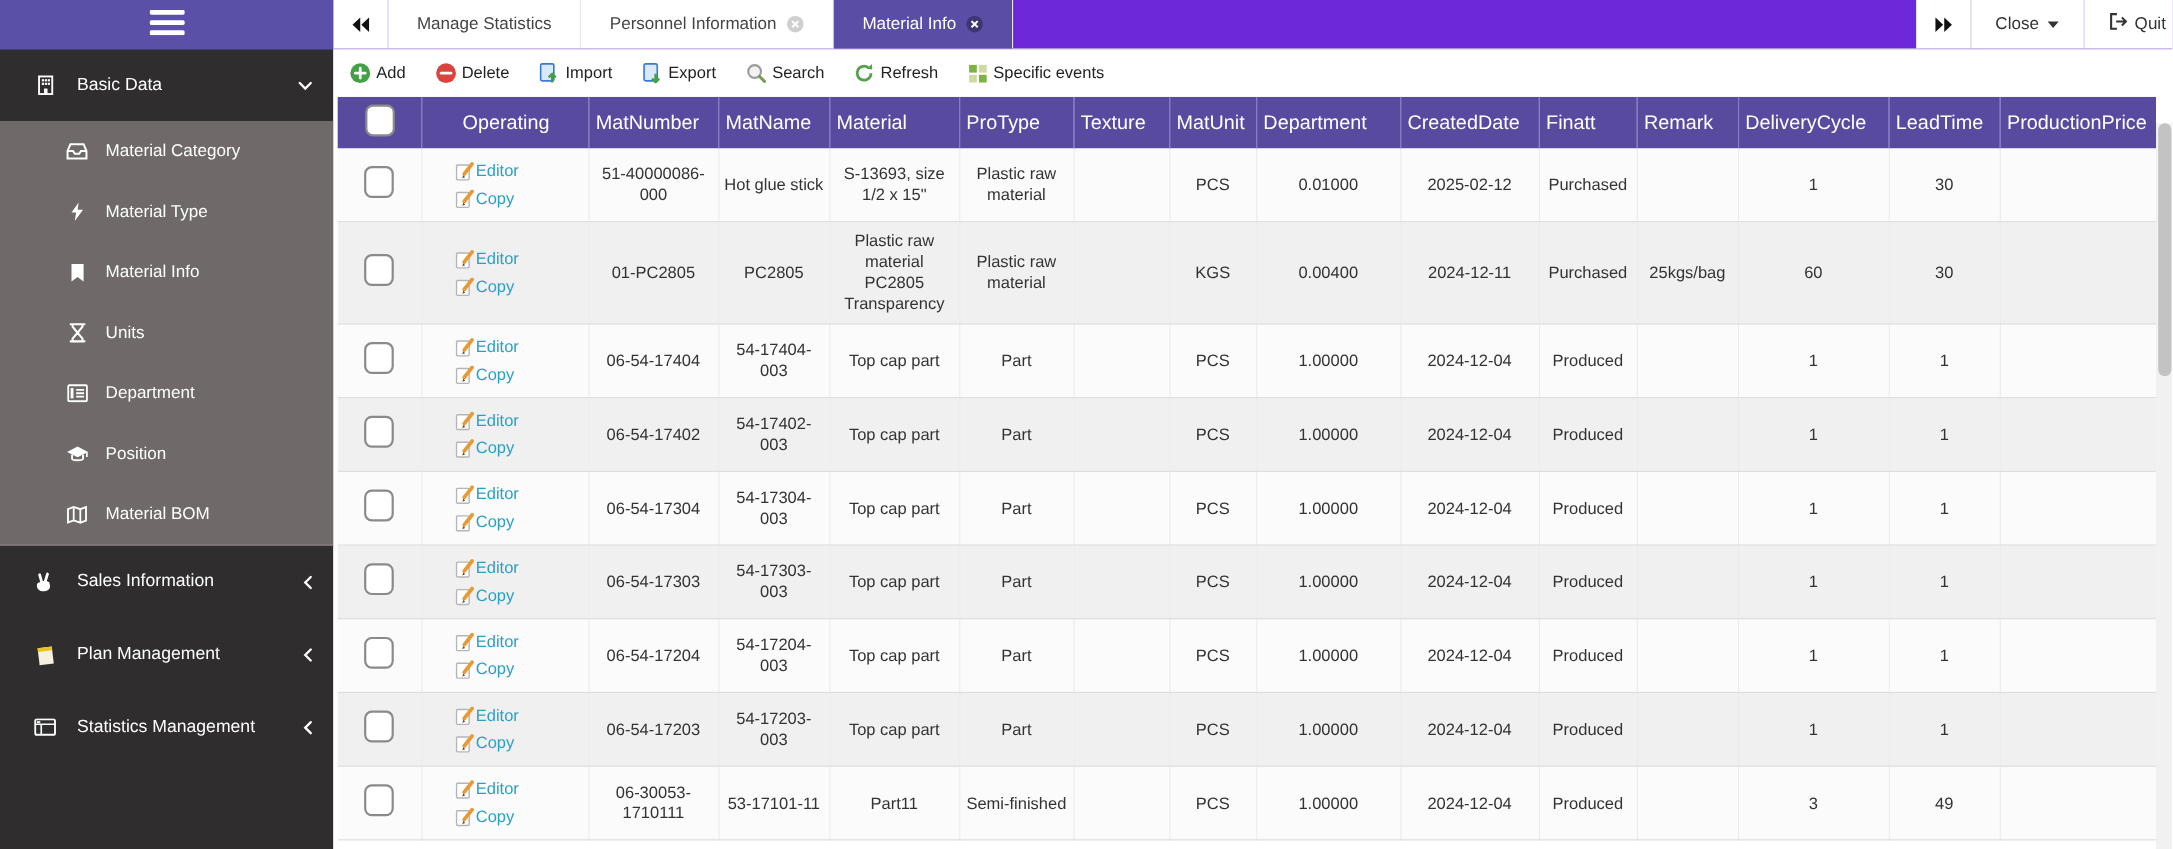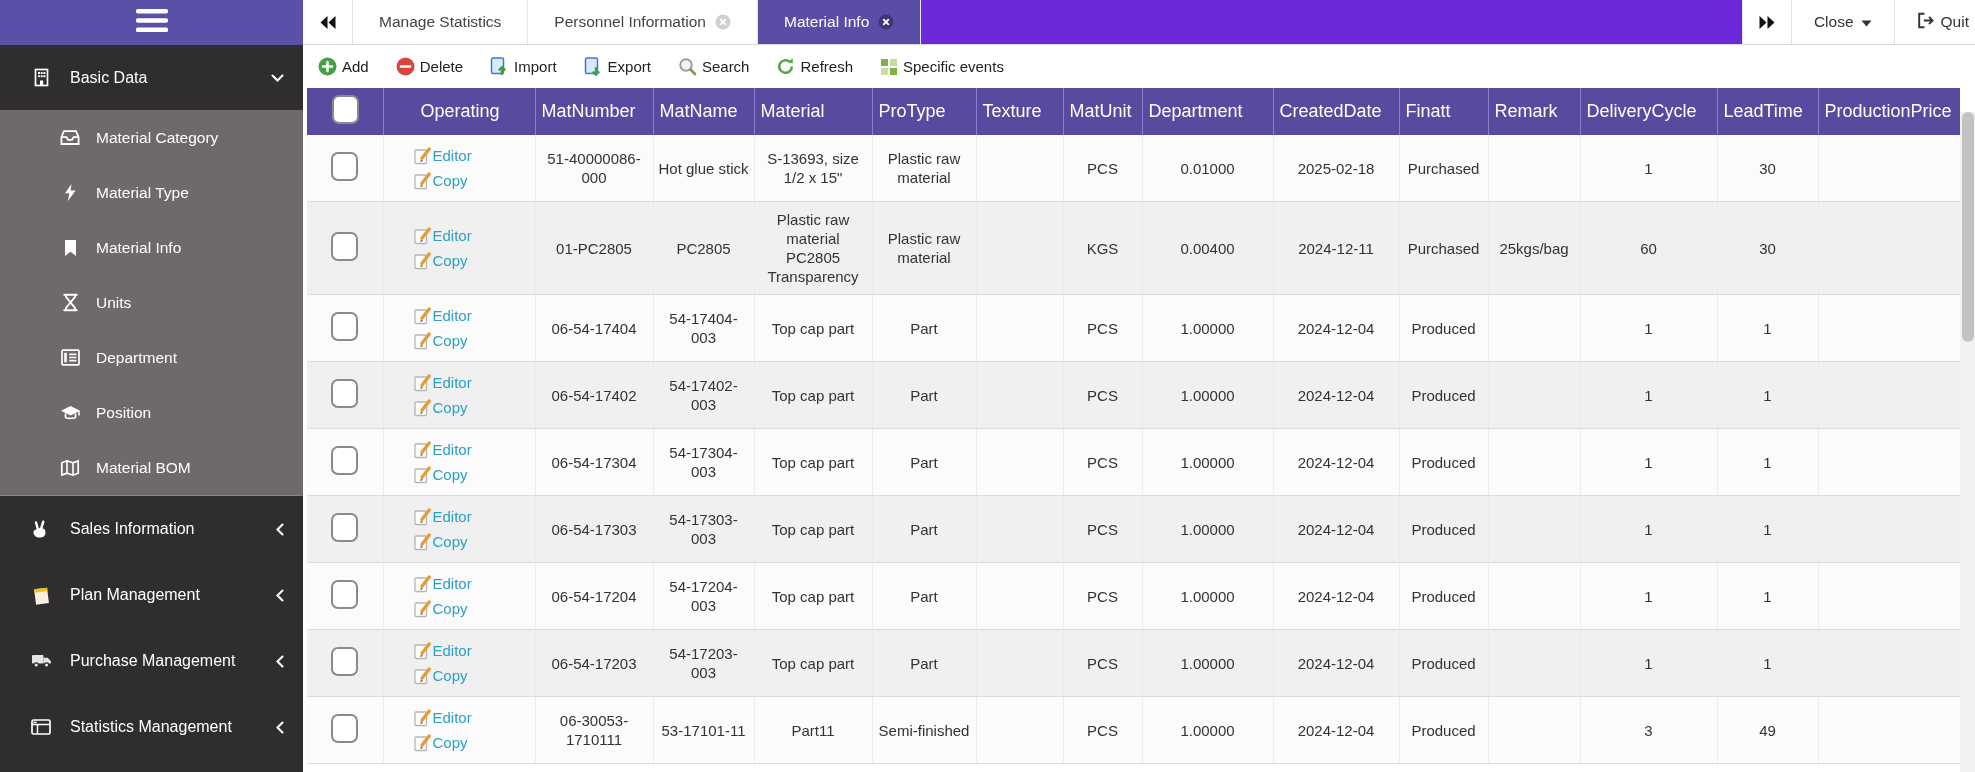--- a/index.html
+++ b/index.html
@@ -198,40 +198,20 @@
             <span style="display: inline-flex;">
               <svg width="21" height="21" viewBox="0 0 21 21">
                 <g transform="rotate(-7 10 11)">
                   <rect x="4" y="3.5" width="13" height="15.5" fill="#f6f1df"></rect>
                   <rect x="4" y="3.5" width="13" height="3.4" fill="#e9c31f"></rect>
                 </g>
               </svg>
             </span>
           </span>
           <span class="g-label">Plan Management</span>
-          <span class="g-chevron">
-            <span style="display: inline-flex;">
-              <svg width="10" height="15" viewBox="0 0 10 15">
-                <path d="M7.5 2.5 L2.5 7.5 L7.5 12.5" stroke="#fff" stroke-width="2.1" fill="none" stroke-linecap="round"></path>
-              </svg>
-            </span>
-          </span>
-        </div>
-        <div class="menu-group">
-          <span class="g-icon">
-            <span style="display: inline-flex;">
-              <svg width="21" height="16" viewBox="0 0 21 16">
-                <rect x="1" y="2" width="11.5" height="8.5" rx="1" fill="#e4e4e4"></rect>
-                <path d="M12.5 4.8 h4.2 l3.3 3.4 v2.3 h-7.5 Z" fill="#e4e4e4"></path>
-                <circle cx="5.2" cy="12" r="2.1" fill="#e4e4e4" stroke="#2f2d2d" stroke-width="1.1"></circle>
-                <circle cx="15.6" cy="12" r="2.1" fill="#e4e4e4" stroke="#2f2d2d" stroke-width="1.1"></circle>
-              </svg>
-            </span>
-          </span>
-          <span class="g-label">Purchase Management</span>
           <span class="g-chevron">
             <span style="display: inline-flex;">
               <svg width="10" height="15" viewBox="0 0 10 15">
                 <path d="M7.5 2.5 L2.5 7.5 L7.5 12.5" stroke="#fff" stroke-width="2.1" fill="none" stroke-linecap="round"></path>
               </svg>
             </span>
           </span>
         </div>
         <div class="menu-group">
           <span class="g-icon">
@@ -447,21 +427,21 @@
                   <span>Copy</span>
                 </span>
               </td>
               <td>51-40000086-000</td>
               <td>Hot glue stick</td>
               <td>S-13693, size 1/2 x 15"</td>
               <td>Plastic raw material</td>
               <td></td>
               <td>PCS</td>
               <td>0.01000</td>
-              <td>2025-02-18</td>
+              <td>2025-02-12</td>
               <td>Purchased</td>
               <td></td>
               <td>1</td>
               <td>30</td>
               <td></td>
             </tr>
             <tr>
               <td><span class="checkbox"></span></td>
               <td class="op-cell">
                 <span class="op-link">

